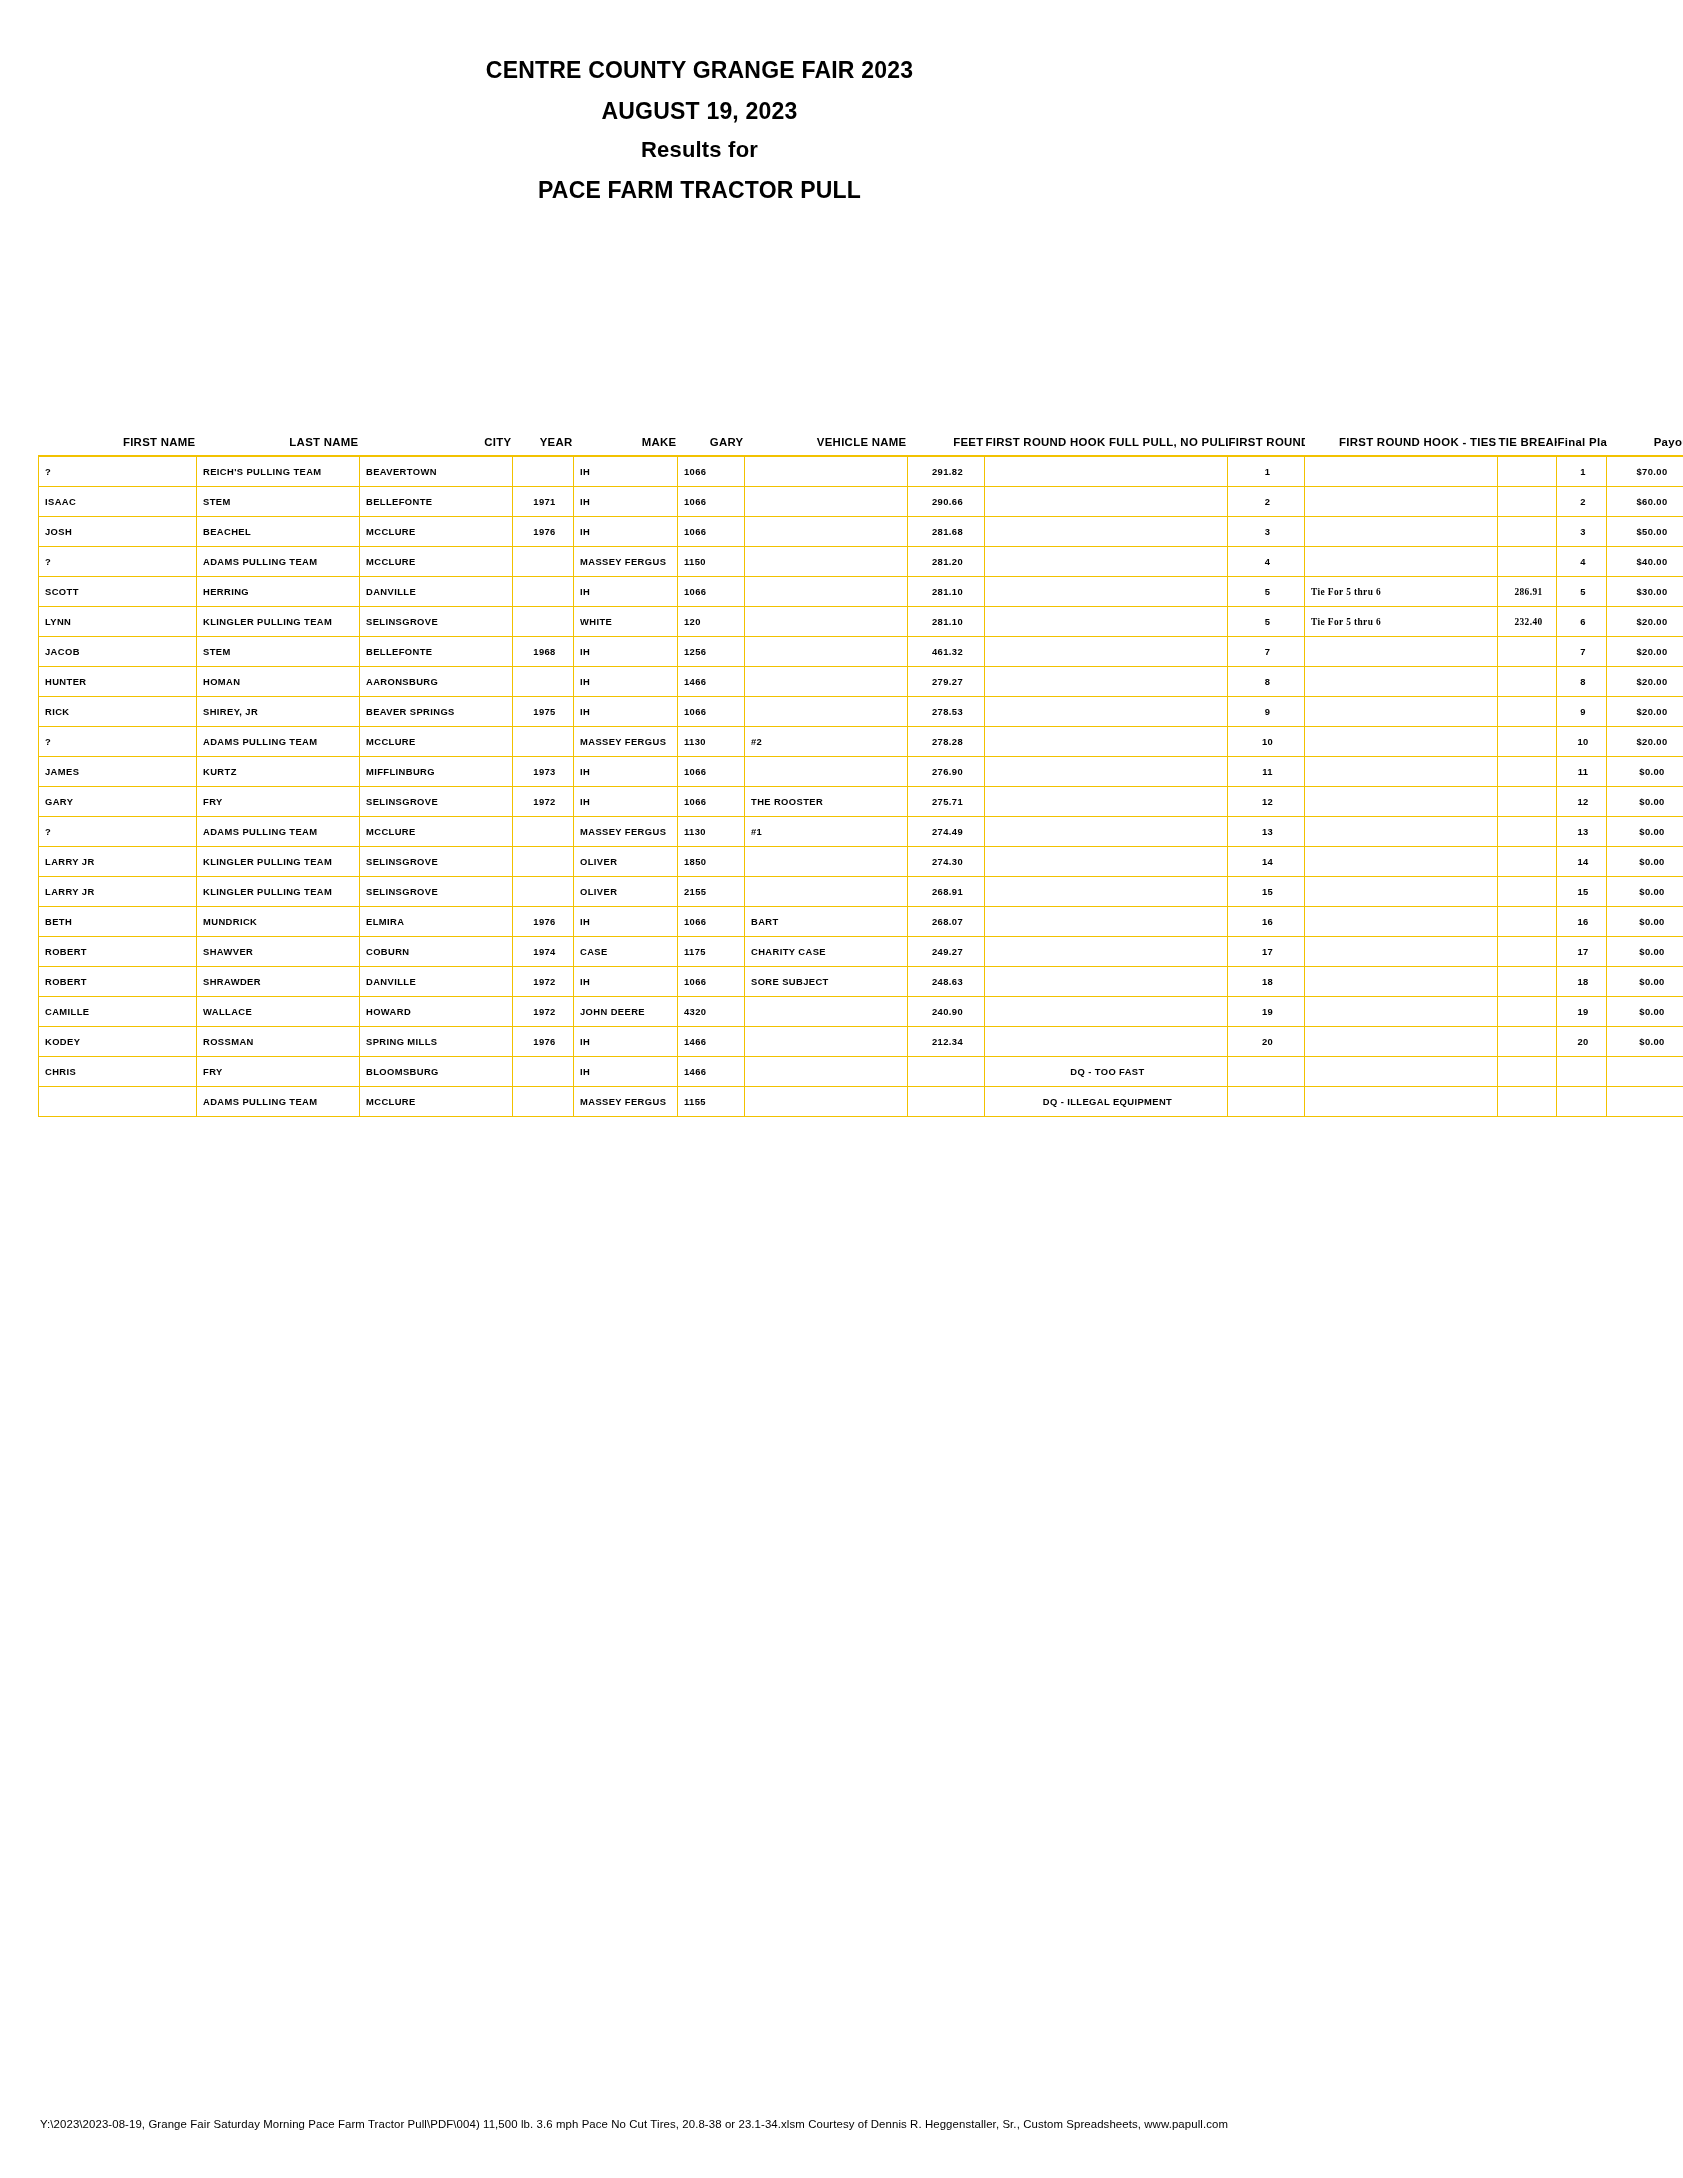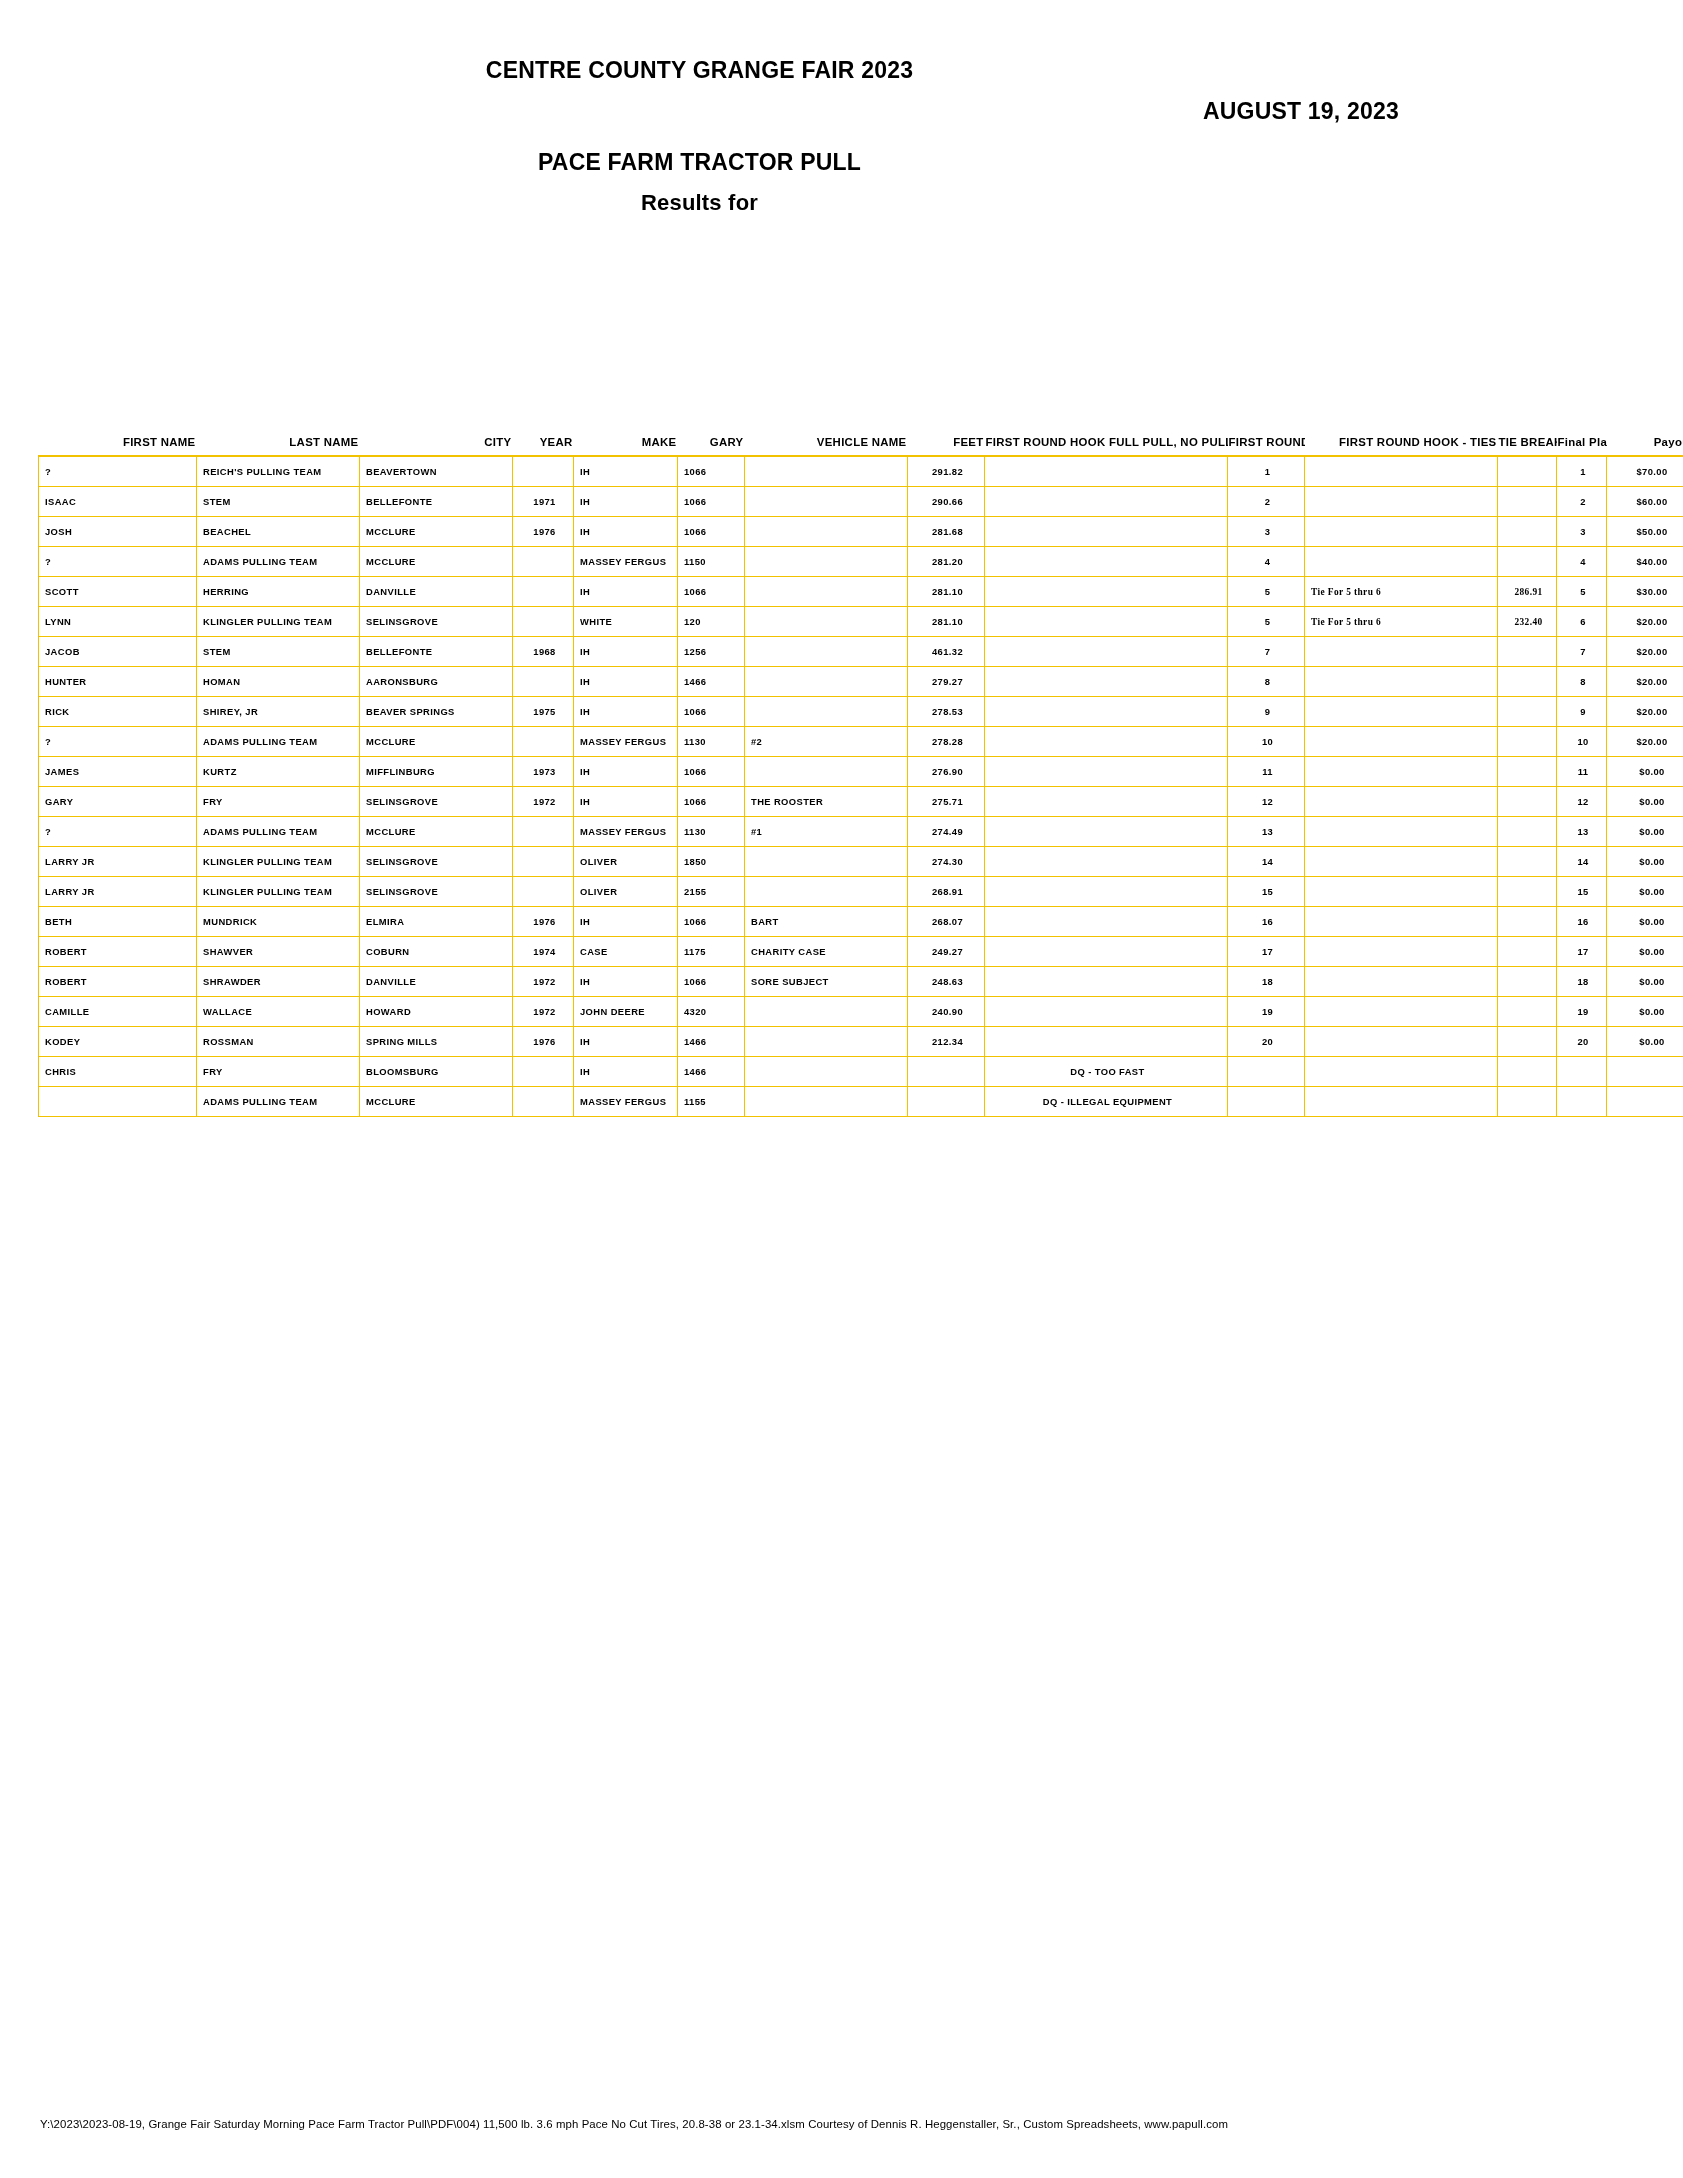--- a/index.html
+++ b/index.html
@@ -26,21 +26,21 @@
   
   .title-block {
     text-align: center;
     padding-top: 57px;
   }
   .title-line {
     font-weight: bold;
     letter-spacing: 0.2px;
   }
   .t1 { font-size: 23px; margin-bottom: 14px; }
-  .t2 { font-size: 23px; margin-bottom: 24px; text-align: right; }
+  .t2 { font-size: 23px; margin-bottom: 12px; }
   .t3 { font-size: 23px; margin-bottom: 14px; }
   .t4 { font-size: 22px; margin-bottom: 14px; font-weight: bold; }
   .t5 { font-size: 22px; font-weight: bold; }
 
   
   .table-wrap {
     position: absolute;
     left: 38px;
     top: 434px;
     width: 1609px;
@@ -124,22 +124,22 @@
   .footer div { white-space: nowrap; }
 </style>
 </head>
 <body>
 
 <div class="page">
 
   <div class="title-block">
     <div class="title-line t1">CENTRE COUNTY GRANGE FAIR 2023</div>
     <div class="title-line t2">AUGUST 19, 2023</div>
+    <div class="title-line t4">Results for</div>
     <div class="title-line t3">PACE FARM TRACTOR PULL</div>
-    <div class="title-line t4">Results for</div>
   </div>
 
   <div class="table-wrap">
     <table class="results">
       <colgroup>
         <col class="c-first">
           <col class="c-last">
           <col class="c-city">
           <col class="c-year">
         <col class="c-make">

